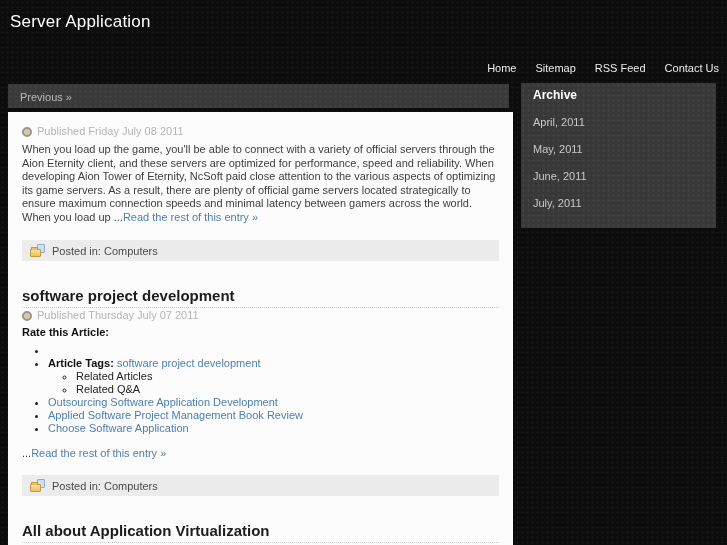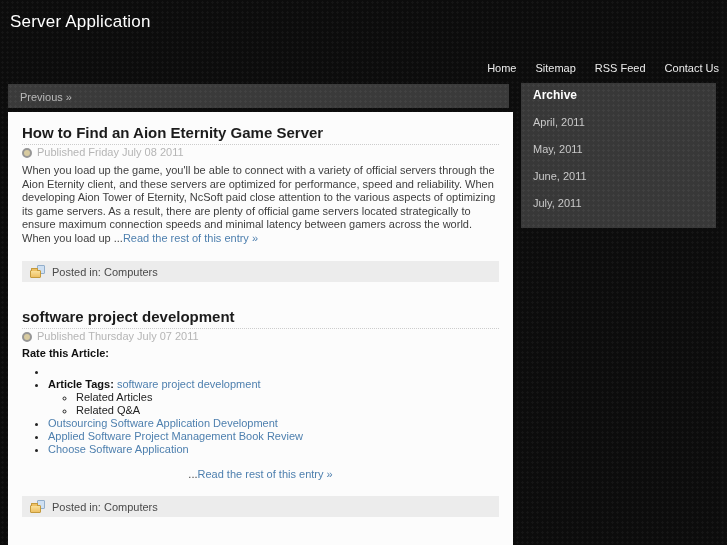--- a/index.html
+++ b/index.html
@@ -76,21 +76,21 @@
   .rate-label { margin-top: 4px; font-size: 11px; font-weight: bold; color: #111; }
 
   ul.post-list {
     margin: 6px 0 12px; padding-left: 26px;
     font-size: 11px; line-height: 13px; color: #222; list-style: disc;
   }
   ul.post-list ul { margin: 0; padding-left: 28px; list-style: circle; }
   ul.post-list li { margin: 0; }
   .tags-label { font-weight: bold; color: #111; }
 
-  .readmore-line { margin-top: 0; font-size: 11px; color: #3e3e3e; text-align: center; }
+  .readmore-line { margin-top: 0; font-size: 11px; color: #3e3e3e; }
 
   .sidebar {
     position: absolute; left: 521px; top: 83px; width: 195px; height: 145px;
     background-color: #383838;
     background-image: radial-gradient(rgba(255,255,255,.045) 1px, transparent 1.3px);
     background-size: 5px 5px;
     padding: 5px 12px 8px;
   }
   .archive-title { color: #ffffff; font-weight: bold; font-size: 12px; line-height: 14px; }
   .archive-item { display: block; margin-top: 14px; color: #c9c9c9; font-size: 11px; line-height: 13px; }
@@ -107,21 +107,20 @@
   <a href="#">Contact Us</a>
 </nav>
 
 <div class="prev-bar">
   <a href="#">Previous »</a>
 </div>
 
 <main class="content">
 
   <article>
-    <h2 class="post-title">How to Find an Aion Eternity Game Server</h2>
     <div class="published">
       <span class="clock-icon"></span>
       <span>Published Friday July 08 2011</span>
     </div>
     <p class="post-body"><span>When you load up the game, you'll be able to connect with a variety of official servers through the Aion Eternity client, and these servers are optimized for performance, speed and reliability. When developing Aion Tower of Eternity, NcSoft paid close attention to the various aspects of optimizing its game servers. As a result, there are plenty of official game servers located strategically to ensure maximum connection speeds and minimal latency between gamers across the world. When you load up </span><span class="ellipsis">...</span><a href="#">Read the rest of this entry »</a></p>
     <div class="posted-bar">
       <span class="folder-icon">
           <span class="sheet"></span>
           <span class="folder"></span>
         </span>

